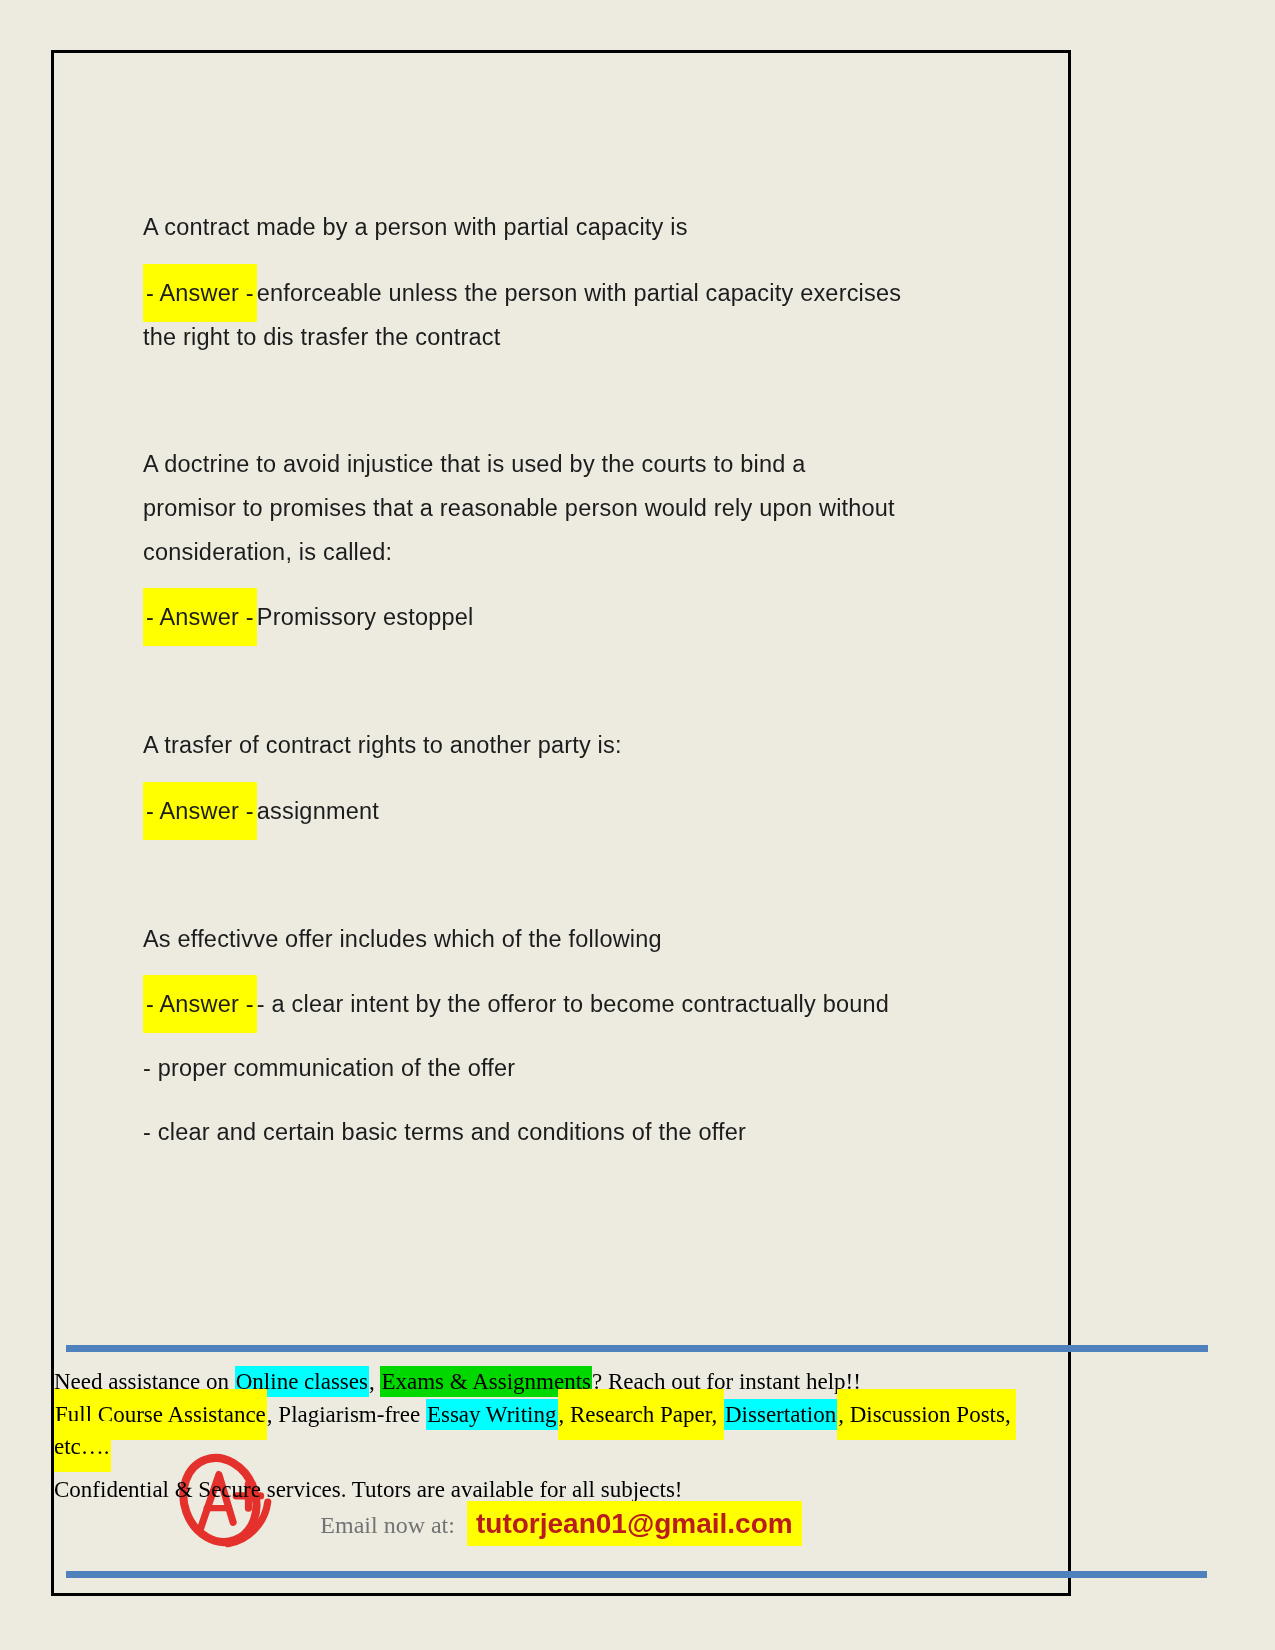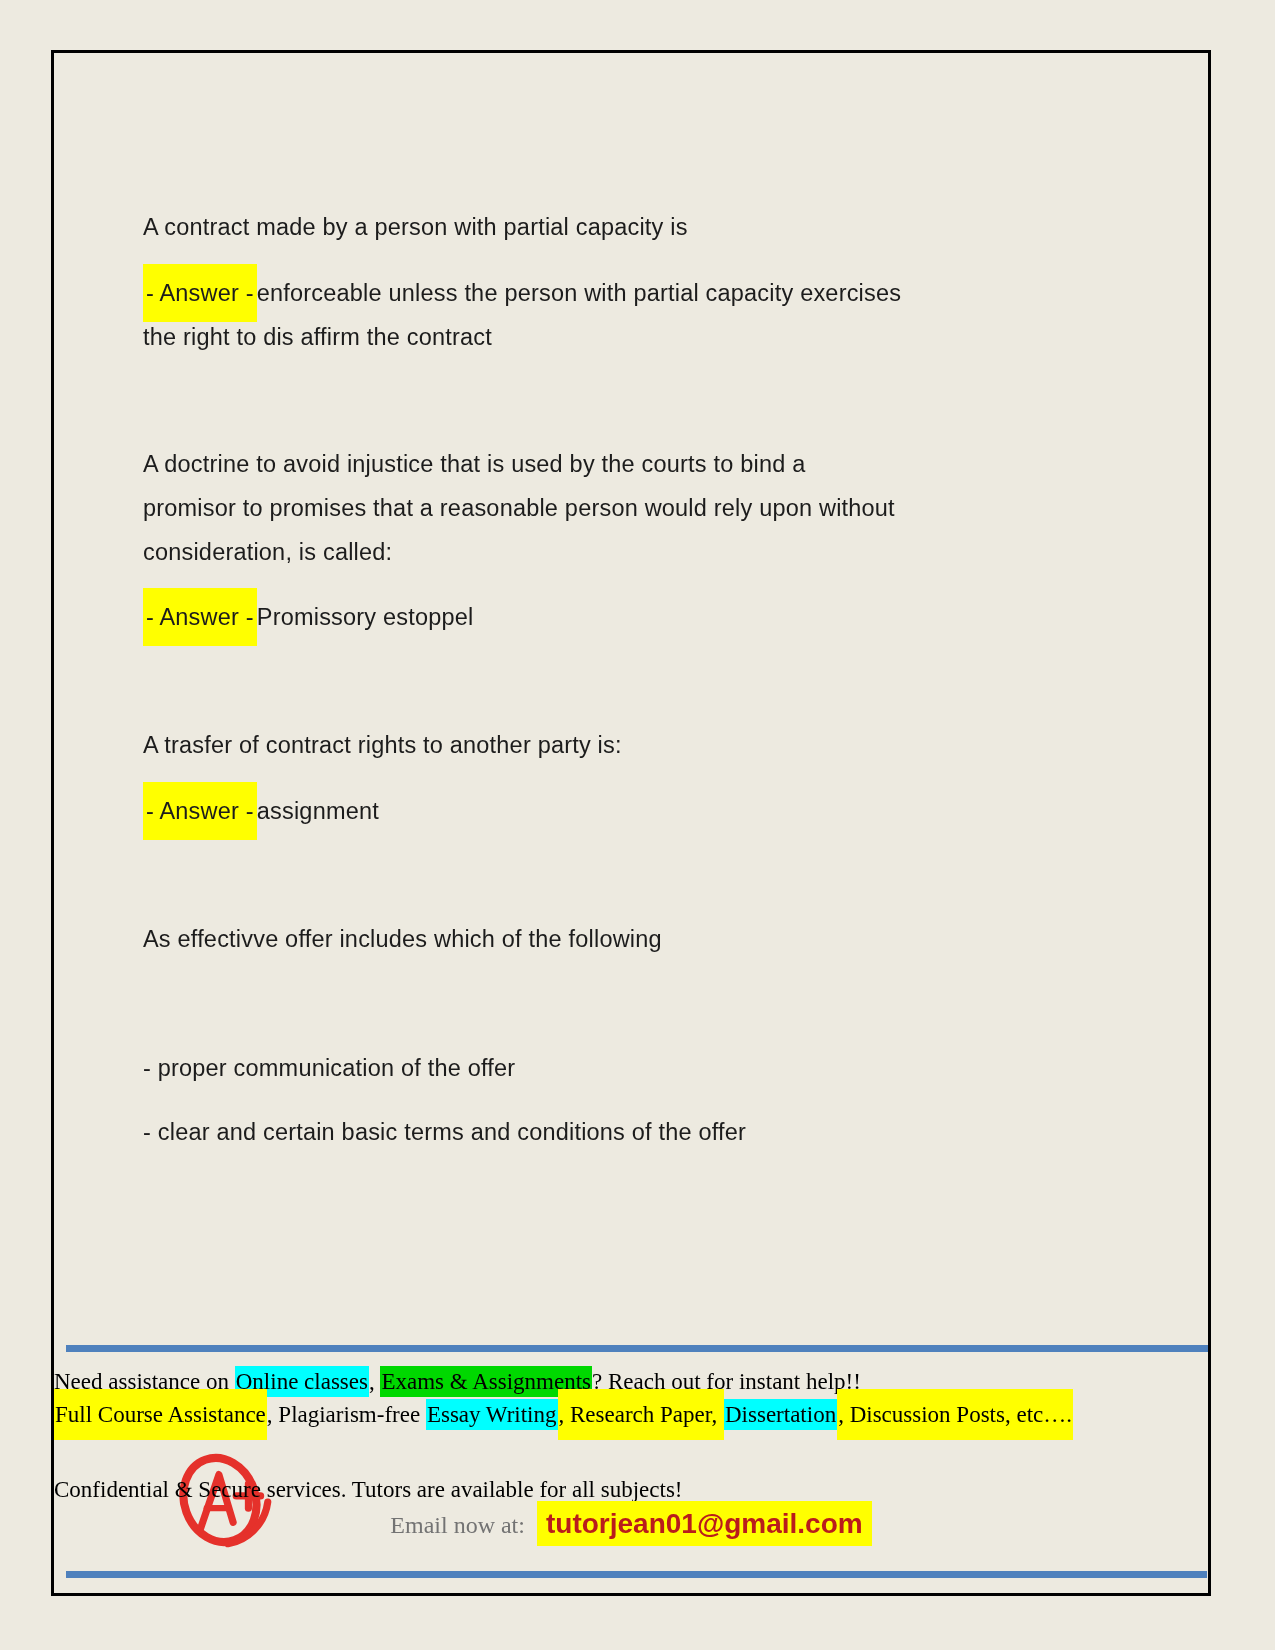--- a/index.html
+++ b/index.html
@@ -4,21 +4,21 @@
 <style>
   html,body{margin:0;padding:0;}
   body{
     width:1275px;height:1650px;
     background:var(--paper,#edeae0);
     font-family:"Liberation Sans",sans-serif;
     position:relative;
     color:var(--ink,#1c1c1c);
   }
   .frame{
-    position:absolute;left:51px;top:50px;width:1160px;height:1546px;
+    position:absolute;left:51px;top:50px;width:1020px;height:1546px;
     border:3px solid #000;box-sizing:border-box;
   }
   
   .para{
     position:absolute;left:89px;max-width:845px;
     font-size:23.5px;line-height:44px;letter-spacing:.2px;margin:0;
   }
   .pline{display:block;}
   .hl{background:var(--highlight-yellow,#ffff00);padding:16px 3px;white-space:pre;text-align:right;}
   
@@ -46,21 +46,21 @@
 <body>
 
 <div class="frame">
 
   <p class="para" style="top:152px">
     <span class="pline">A contract made by a person with partial capacity is</span>
   </p>
 
   <p class="para" style="top:218px">
     <span class="pline"><span class="hl">- Answer -</span><span>enforceable unless the person with partial capacity exercises</span></span>
-    <span class="pline">the right to dis affirm the contract</span>
+    <span class="pline">the right to dis trasfer the contract</span>
   </p>
 
   <p class="para" style="top:389px">
     <span class="pline">A doctrine to avoid injustice that is used by the courts to bind a</span>
     <span class="pline">promisor to promises that a reasonable person would rely upon without</span>
     <span class="pline">consideration, is called:</span>
   </p>
 
   <p class="para" style="top:542px">
     <span class="pline"><span class="hl">- Answer -</span><span>Promissory estoppel</span></span>
@@ -71,20 +71,23 @@
   </p>
 
   <p class="para" style="top:864px">
     <span class="pline">As effectivve offer includes which of the following</span>
   </p>
 
   <p class="para" style="top:736px">
     <span class="pline"><span class="hl">- Answer -</span><span>assignment</span></span>
   </p>
 
+  <p class="para" style="top:929px">
+    <span class="pline"><span class="hl">- Answer -</span><span>- a clear intent by the offeror to become contractually bound</span></span>
+  </p>
 
   <p class="para" style="top:993px">
     <span class="pline">- proper communication of the offer</span>
   </p>
 
   <p class="para" style="top:1057px">
     <span class="pline">- clear and certain basic terms and conditions of the offer</span>
   </p>
 
   <div class="divider" style="top:1292px"></div>

